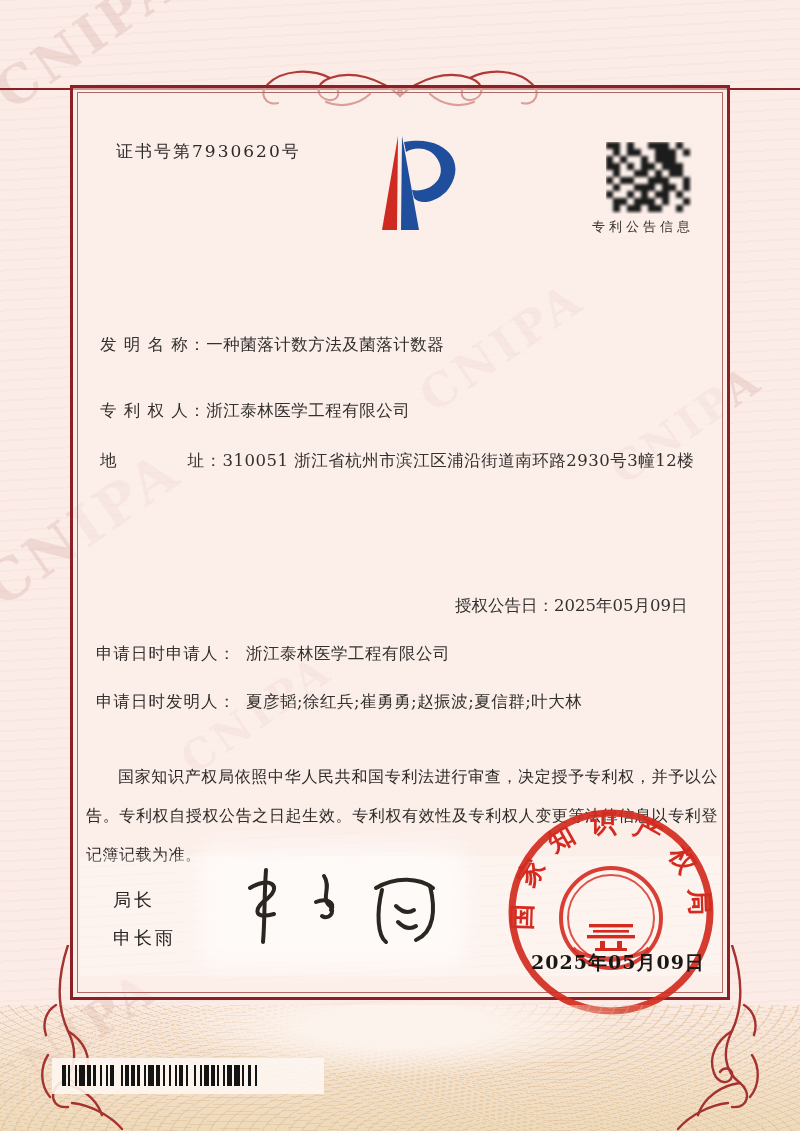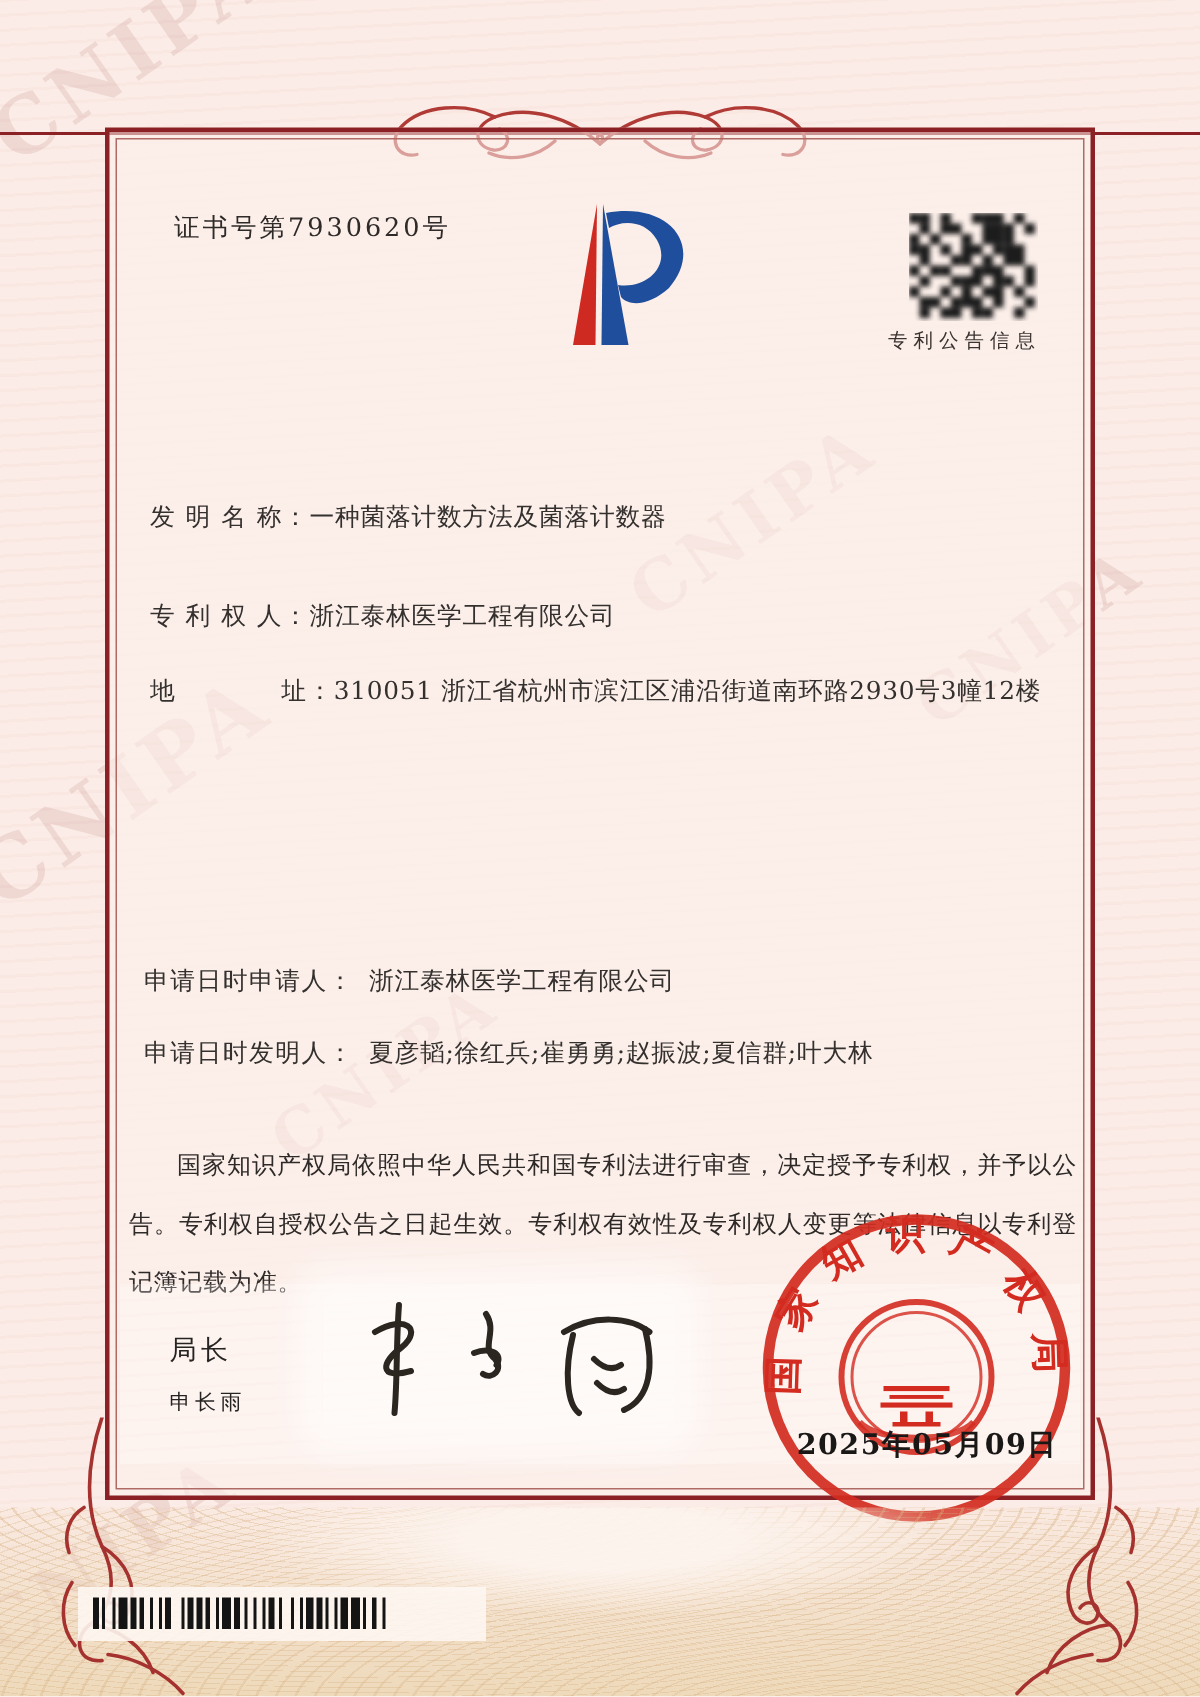--- a/index.html
+++ b/index.html
@@ -23,21 +23,21 @@
   .row .value{letter-spacing:0.5px;}
   .col2{position:absolute;left:455px;font-size:16.5px;color:#33302e;white-space:nowrap;}
   .para{position:absolute;left:86px;top:757px;width:632px;font-size:16px;line-height:39px;
         color:#2e2a28;text-indent:2em;text-align:justify;letter-spacing:0.5px;}
   .sig-band{position:absolute;left:80px;top:856px;width:640px;height:120px;background:rgba(255,255,255,0.25);}
   .sig-glow{position:absolute;left:215px;top:862px;width:235px;height:90px;background:rgba(255,255,255,0.55);
             box-shadow:0 0 22px 18px rgba(255,255,255,0.55);border-radius:8px;}
   .director{position:absolute;left:113px;top:888px;font-family:"DejaVu Sans","Liberation Sans",sans-serif;
             font-size:18px;color:#262422;letter-spacing:3px;}
   .director-name{position:absolute;left:113px;top:926px;font-family:Liberation Mono, monospace;
-            font-size:14px;color:#262422;letter-spacing:3px;}
+            font-size:18px;color:#262422;letter-spacing:3px;}
   .signature{position:absolute;left:228px;top:858px;}
   .seal{position:absolute;left:505px;top:806px;width:212px;height:212px;}
   .seal-date{position:absolute;left:512px;top:950px;width:212px;text-align:center;
              font-size:19px;font-weight:600;color:#191817;letter-spacing:1px;}
   .pageno{position:absolute;left:0;top:1028px;width:800px;text-align:center;font-size:14.5px;color:#4c4641;letter-spacing:1px;}
   .bottom-band{position:absolute;left:0;top:1005px;width:800px;height:126px;
     background:
       repeating-radial-gradient(ellipse 160px 42px at 30% -10px, rgba(214,176,128,0.35) 0 2px, rgba(0,0,0,0) 2px 13px),
       repeating-radial-gradient(ellipse 160px 42px at 70% 136px, rgba(214,176,128,0.30) 0 2px, rgba(0,0,0,0) 2px 13px),
       linear-gradient(to bottom, rgba(240,220,190,0.15), #eed9ba);}
@@ -181,20 +181,23 @@
 
   <div class="row" style="top:400px;">
     <span class="label">专 利 权 人：</span><span class="value">浙江泰林医学工程有限公司</span>
   </div>
   <div class="row" style="top:334px;">
     <span class="label">发 明 名 称：</span><span class="value">一种菌落计数方法及菌落计数器</span>
   </div>
   <div class="row" style="top:450px;">
     <span class="label">地　　　　址：</span><span class="value">310051 浙江省杭州市滨江区浦沿街道南环路2930号3幢12楼</span>
   </div>
+  <div class="col2" style="top:595px;">
+    <span class="label">授权公告日：</span><span class="value">2025年05月09日</span>
+  </div>
   <div class="row" style="top:643px;left:96px;">
     <span class="label">申请日时申请人：</span><span class="value" style="padding-left:10px;">浙江泰林医学工程有限公司</span>
   </div>
   <div class="row" style="top:691px;left:96px;">
     <span class="label">申请日时发明人：</span><span class="value" style="padding-left:10px;">夏彦韬;徐红兵;崔勇勇;赵振波;夏信群;叶大林</span>
   </div>
 
   <div class="para">国家知识产权局依照中华人民共和国专利法进行审查，决定授予专利权，并予以公告。专利权自授权公告之日起生效。专利权有效性及专利权人变更等法律信息以专利登记簿记载为准。</div>
 
   <div class="sig-band"></div>

